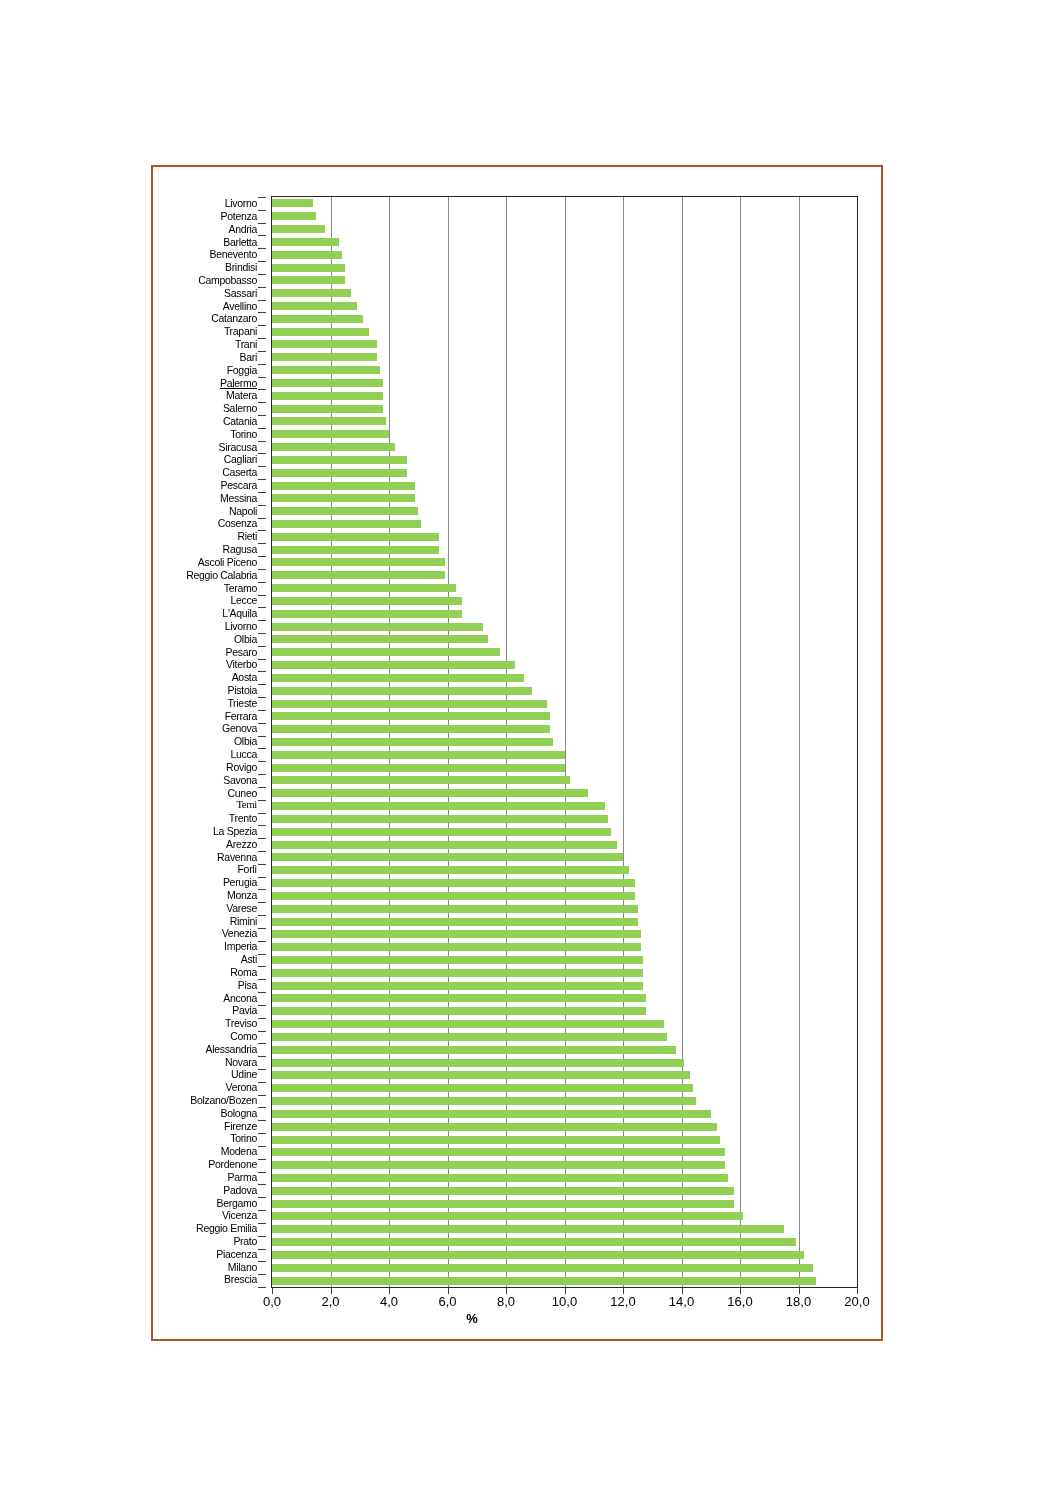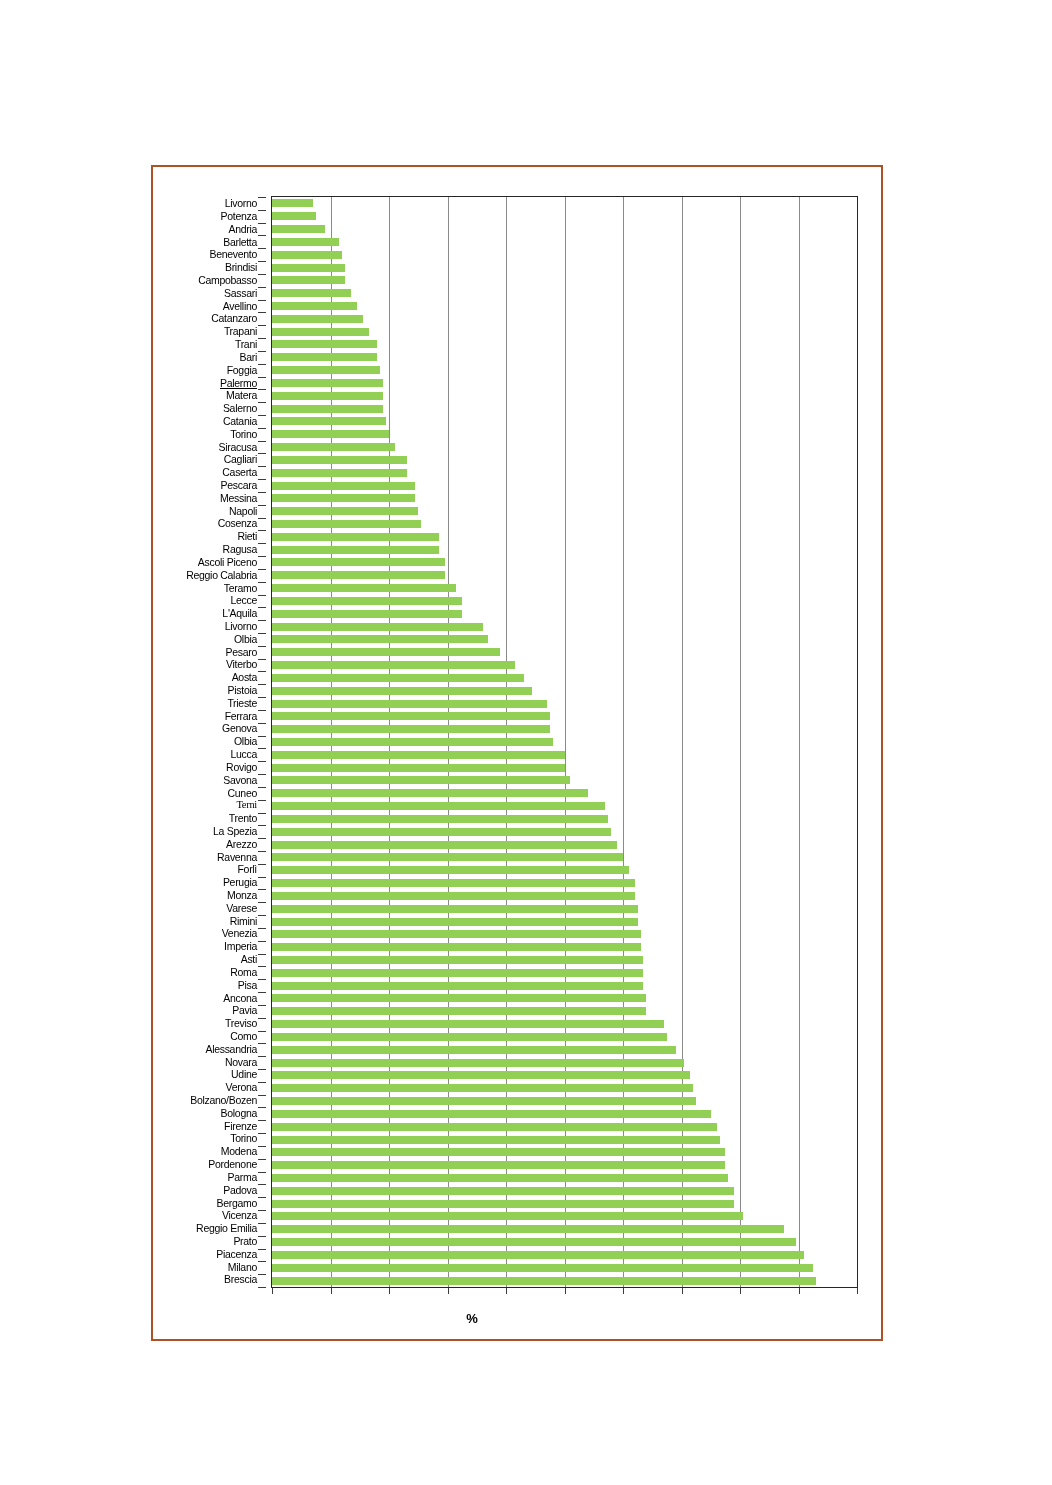--- a/index.html
+++ b/index.html
@@ -337,14 +337,27 @@
       <div class="x-tick" style="left: 117px;"></div>
       <div class="x-tick" style="left: 175.5px;"></div>
       <div class="x-tick" style="left: 234px;"></div>
       <div class="x-tick" style="left: 292.5px;"></div>
       <div class="x-tick" style="left: 351px;"></div>
       <div class="x-tick" style="left: 409.5px;"></div>
       <div class="x-tick" style="left: 468px;"></div>
       <div class="x-tick" style="left: 526.5px;"></div>
       <div class="x-tick" style="left: 585px;"></div>
     </div>
+  <div class="x-labels">
+      <div class="x-tick-label" style="left: -22px;">0,0</div>
+      <div class="x-tick-label" style="left: 36.5px;">2,0</div>
+      <div class="x-tick-label" style="left: 95px;">4,0</div>
+      <div class="x-tick-label" style="left: 153.5px;">6,0</div>
+      <div class="x-tick-label" style="left: 212px;">8,0</div>
+      <div class="x-tick-label" style="left: 270.5px;">10,0</div>
+      <div class="x-tick-label" style="left: 329px;">12,0</div>
+      <div class="x-tick-label" style="left: 387.5px;">14,0</div>
+      <div class="x-tick-label" style="left: 446px;">16,0</div>
+      <div class="x-tick-label" style="left: 504.5px;">18,0</div>
+      <div class="x-tick-label" style="left: 563px;">20,0</div>
+    </div>
   <div class="x-title">%</div>
 </div>
 
 </body></html>

